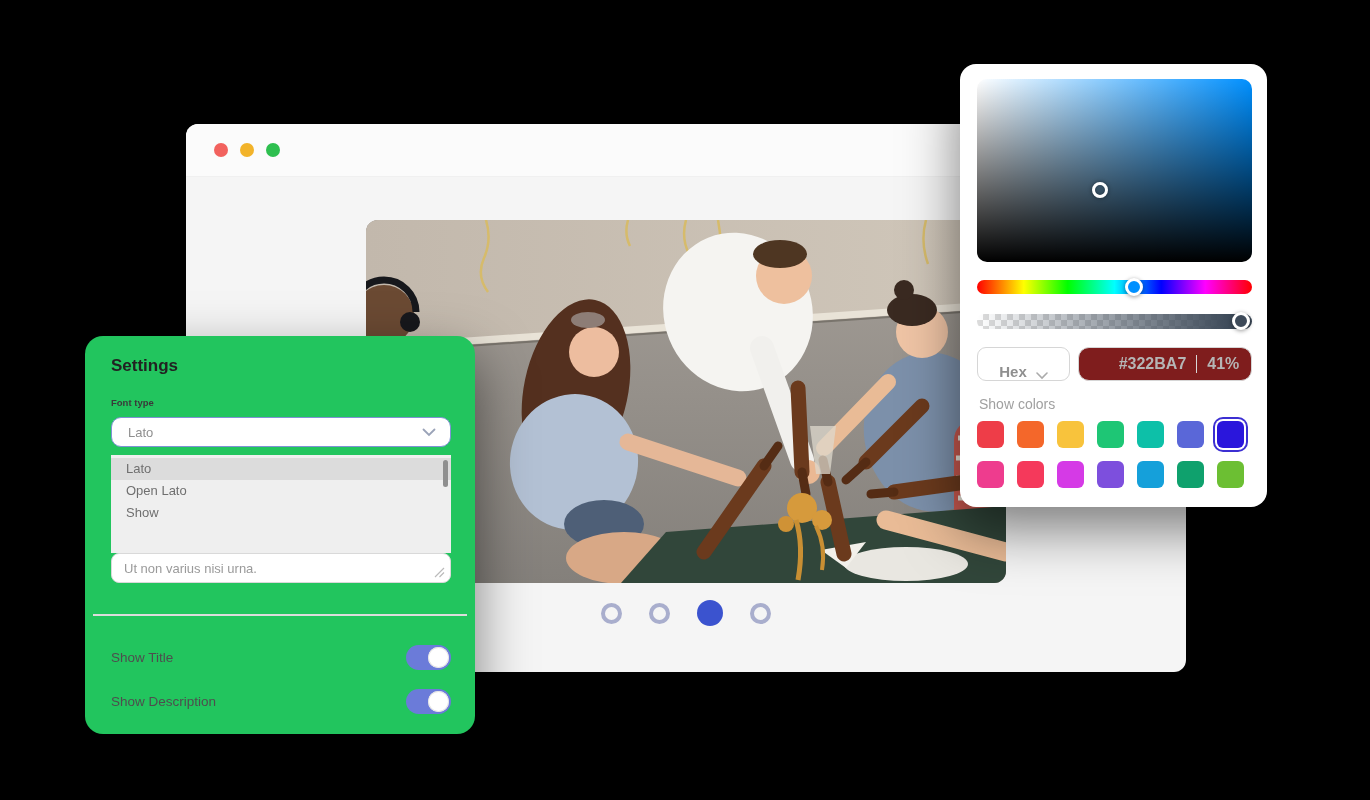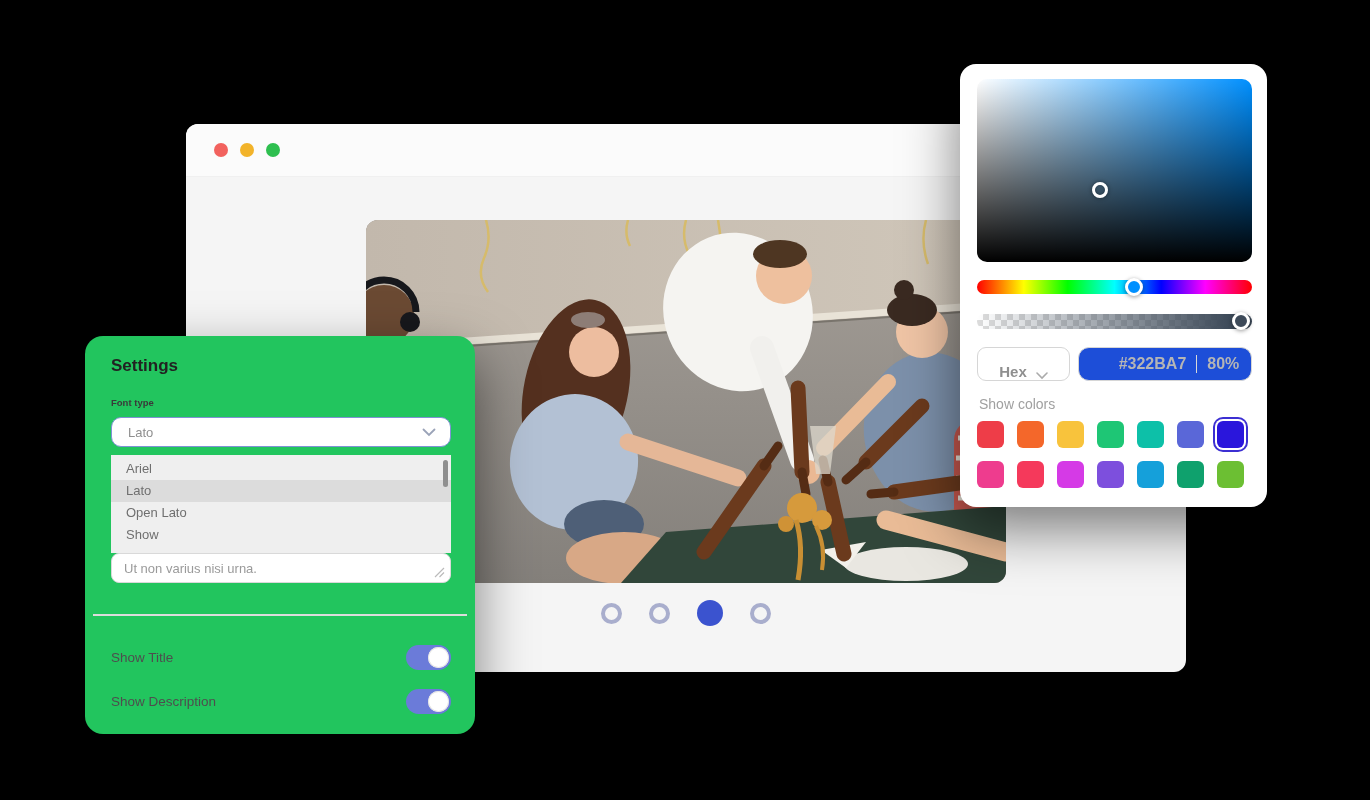--- a/index.html
+++ b/index.html
@@ -74,21 +74,21 @@
              linear-gradient(to right, rgba(61,74,89,0), rgba(61,74,89,1) 92%),
              repeating-conic-gradient(#dcdcdc 0% 25%, #ffffff 0% 50%) 0 0 / 12px 12px;
            }
   .alpha-handle { position:absolute; left:255px; top:-2px; width:18px; height:18px; border-radius:50%;
                   border:3px solid #fff; box-shadow:0 1px 4px rgba(0,0,0,.4); }
   .hexrow { position:absolute; left:17px; top:283px; width:275px; height:34px;
             display:flex; gap:8px; }
   .fmt { width:93px; height:34px; border:1px solid #d6d6d6; border-radius:9px;
          display:flex; align-items:flex-end; justify-content:center; gap:9px; background:#fff; }
   .fmt .val { font-size:15px; color:#8f8f8f; font-weight:600; }
-  .hexval { flex:1; height:34px; border:1px solid #d6d6d6; border-radius:11px; background:#1d4ed8;
+  .hexval { flex:1; height:34px; border:1px solid #d6d6d6; border-radius:11px; background:#7f1d1d;
             display:flex; align-items:center; justify-content:center; gap:10px;padding-left:28px; }
   .hexval span { font-size:16px; color:#b5b5b5; font-weight:600; }
   .hexval .vdiv { width:1px; height:18px; background:#d8d8d8; }
   .more { position:absolute; left:19px; top:332px; font-size:14px; color:#a0a0a0; }
   .swgrid { position:absolute; left:17px; top:357px; display:grid;
             grid-template-columns:repeat(7, 27px); grid-auto-rows:27px; gap:13px; }
   .sw { width:27px; height:27px; border-radius:6px; }
   .sw.selected { box-shadow:0 0 0 2px #fff, 0 0 0 4px #3c2fd2; }
 </style>
 </head>
@@ -196,21 +196,20 @@
     <div class="s-label">Font type</div>
 
     <div class="s-select">
       <span class="val">Lato</span>
       <svg width="14" height="9" viewBox="0 0 14 9">
         <path d="M1.5 1.5l5.5 5.5 5.5-5.5" fill="none" stroke="#9aa3b8" stroke-width="1.8" stroke-linecap="round"></path>
       </svg>
     </div>
 
     <div class="s-list">
-      <div class="s-item">Ariel</div>
       <div class="s-item selected">Lato</div>
       <div class="s-item">Open Lato</div>
       <div class="s-item">Show</div>
       <div class="s-scrollthumb"></div>
     </div>
 
     <div class="s-input">
       <input type="text" value="Ut non varius nisi urna." style="">
       <svg class="s-resize" width="12" height="12" viewBox="0 0 12 12">
         <path d="M2 11L11 2M6.5 11L11 6.5" stroke="#bbbbbb" stroke-width="1.2" fill="none"></path>
@@ -249,21 +248,21 @@
     <div class="hexrow">
       <div class="fmt">
         <span class="val">Hex</span>
         <svg width="12" height="8" viewBox="0 0 12 8">
           <path d="M1 1l5 5 5-5" fill="none" stroke="#ababab" stroke-width="1.6" stroke-linecap="round"></path>
         </svg>
       </div>
       <div class="hexval">
         <span>#322BA7</span>
         <span class="vdiv"></span>
-        <span>80%</span>
+        <span>41%</span>
       </div>
     </div>
 
     <div class="more">Show colors</div>
 
     <div class="swgrid">
       <span class="sw" style="background-color: rgb(238, 61, 72);"></span>
       <span class="sw" style="background-color: rgb(244, 103, 42);"></span>
       <span class="sw" style="background-color: rgb(248, 195, 60);"></span>
       <span class="sw" style="background-color: rgb(30, 198, 117);"></span>

